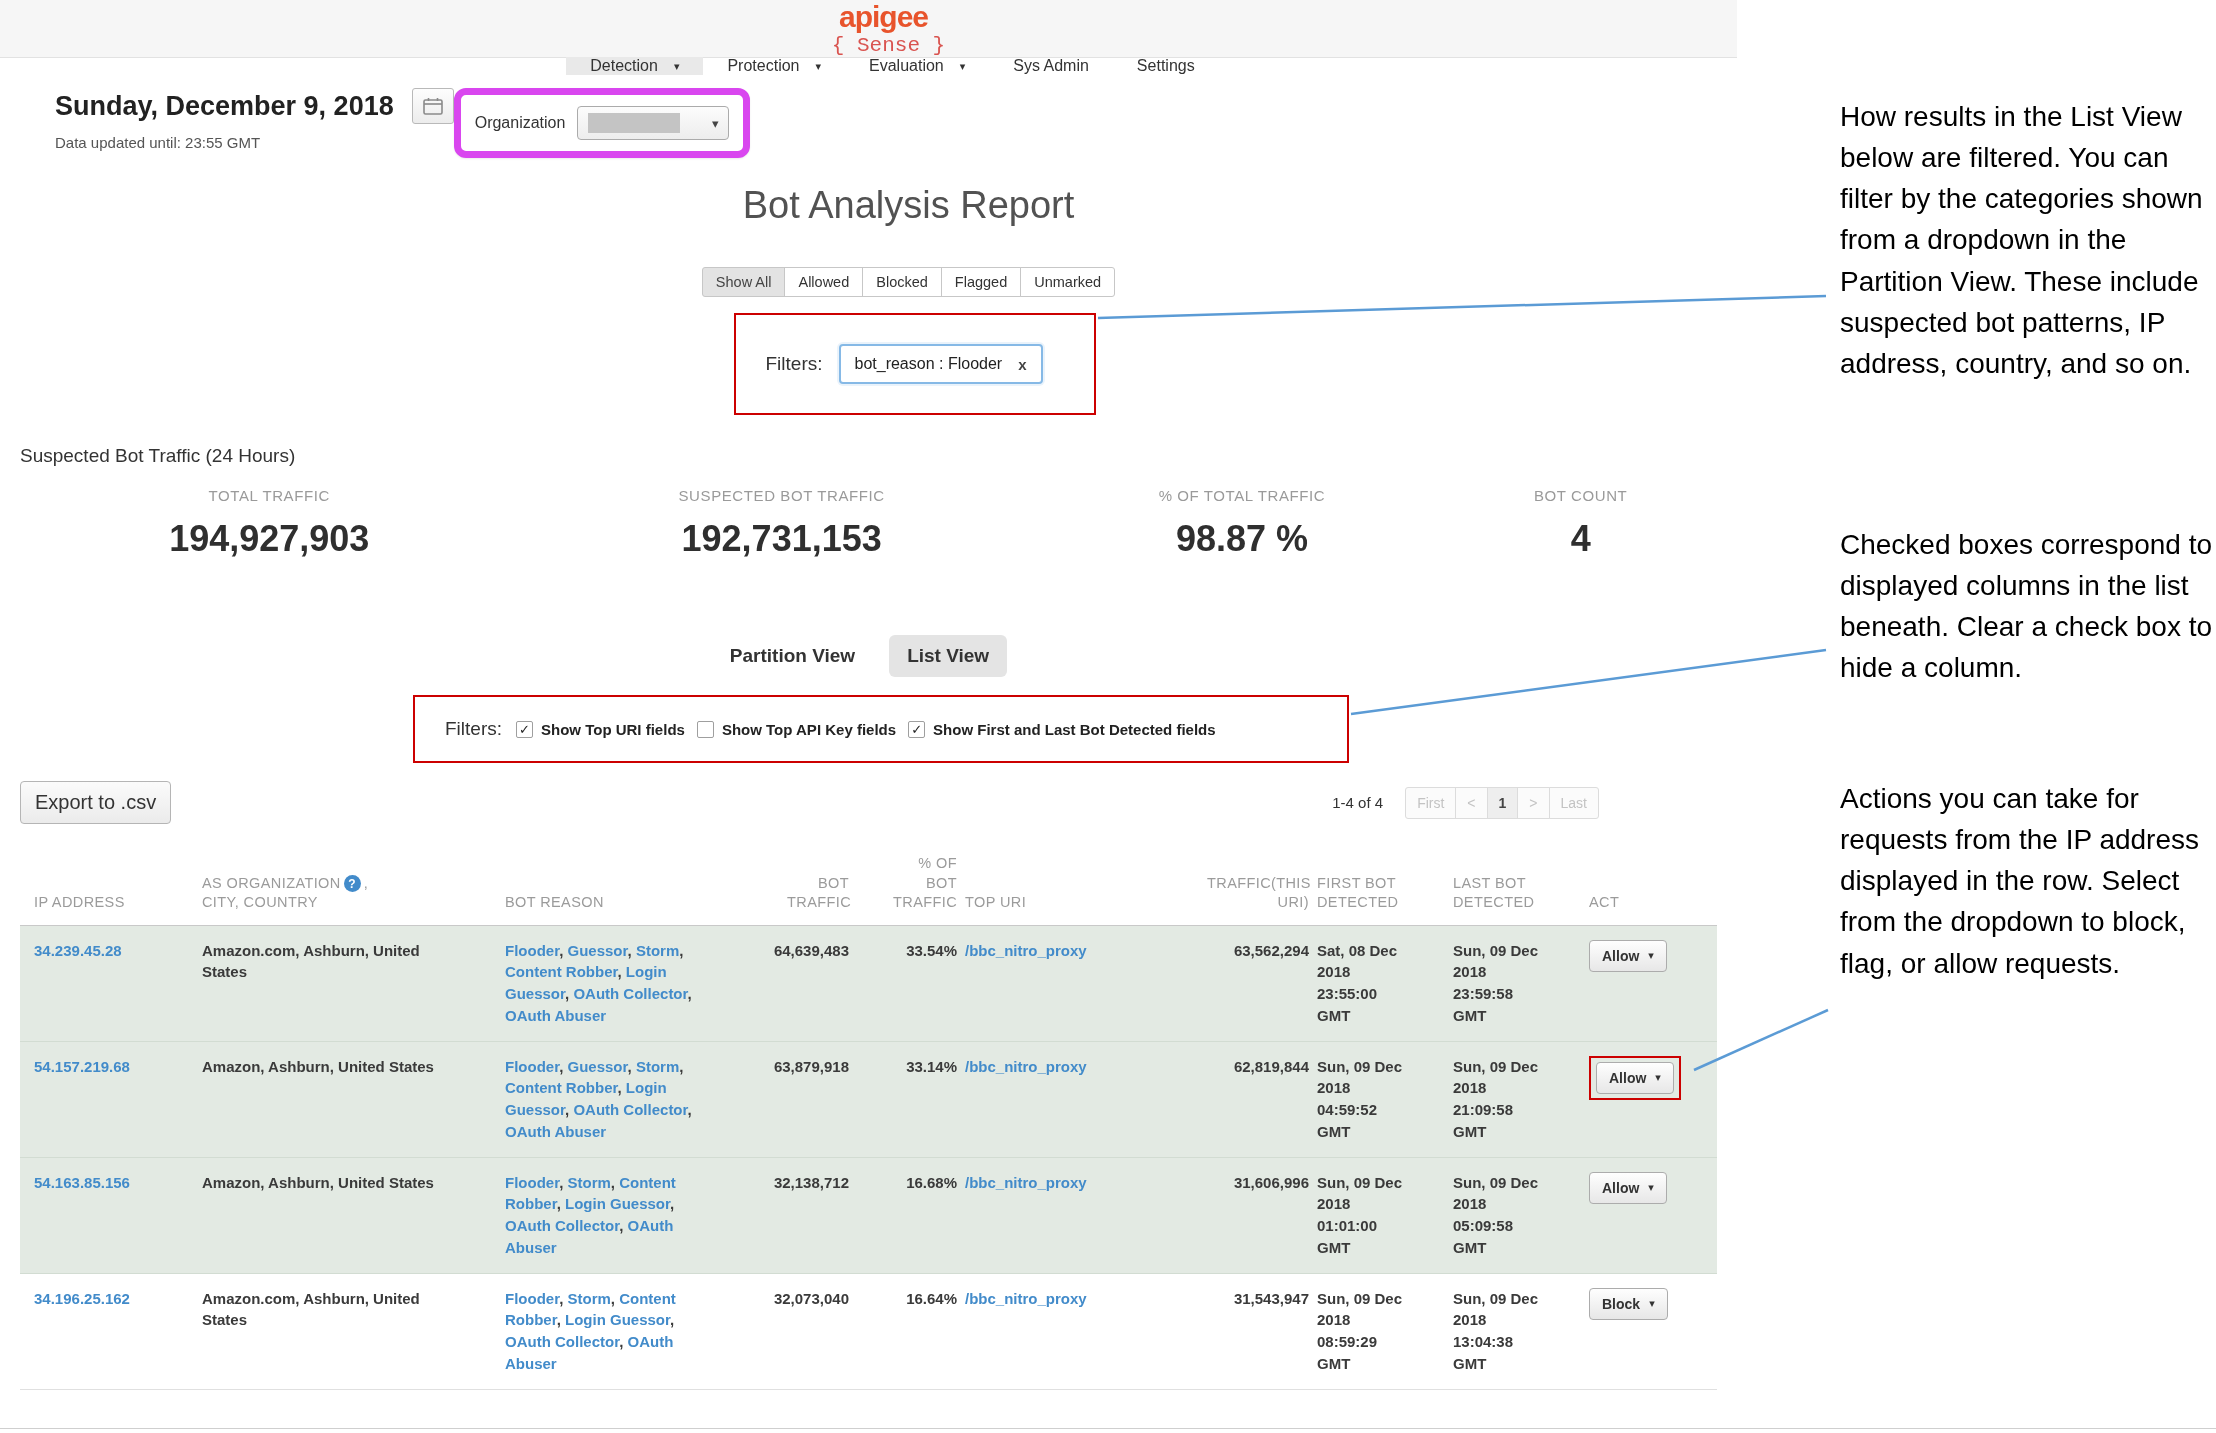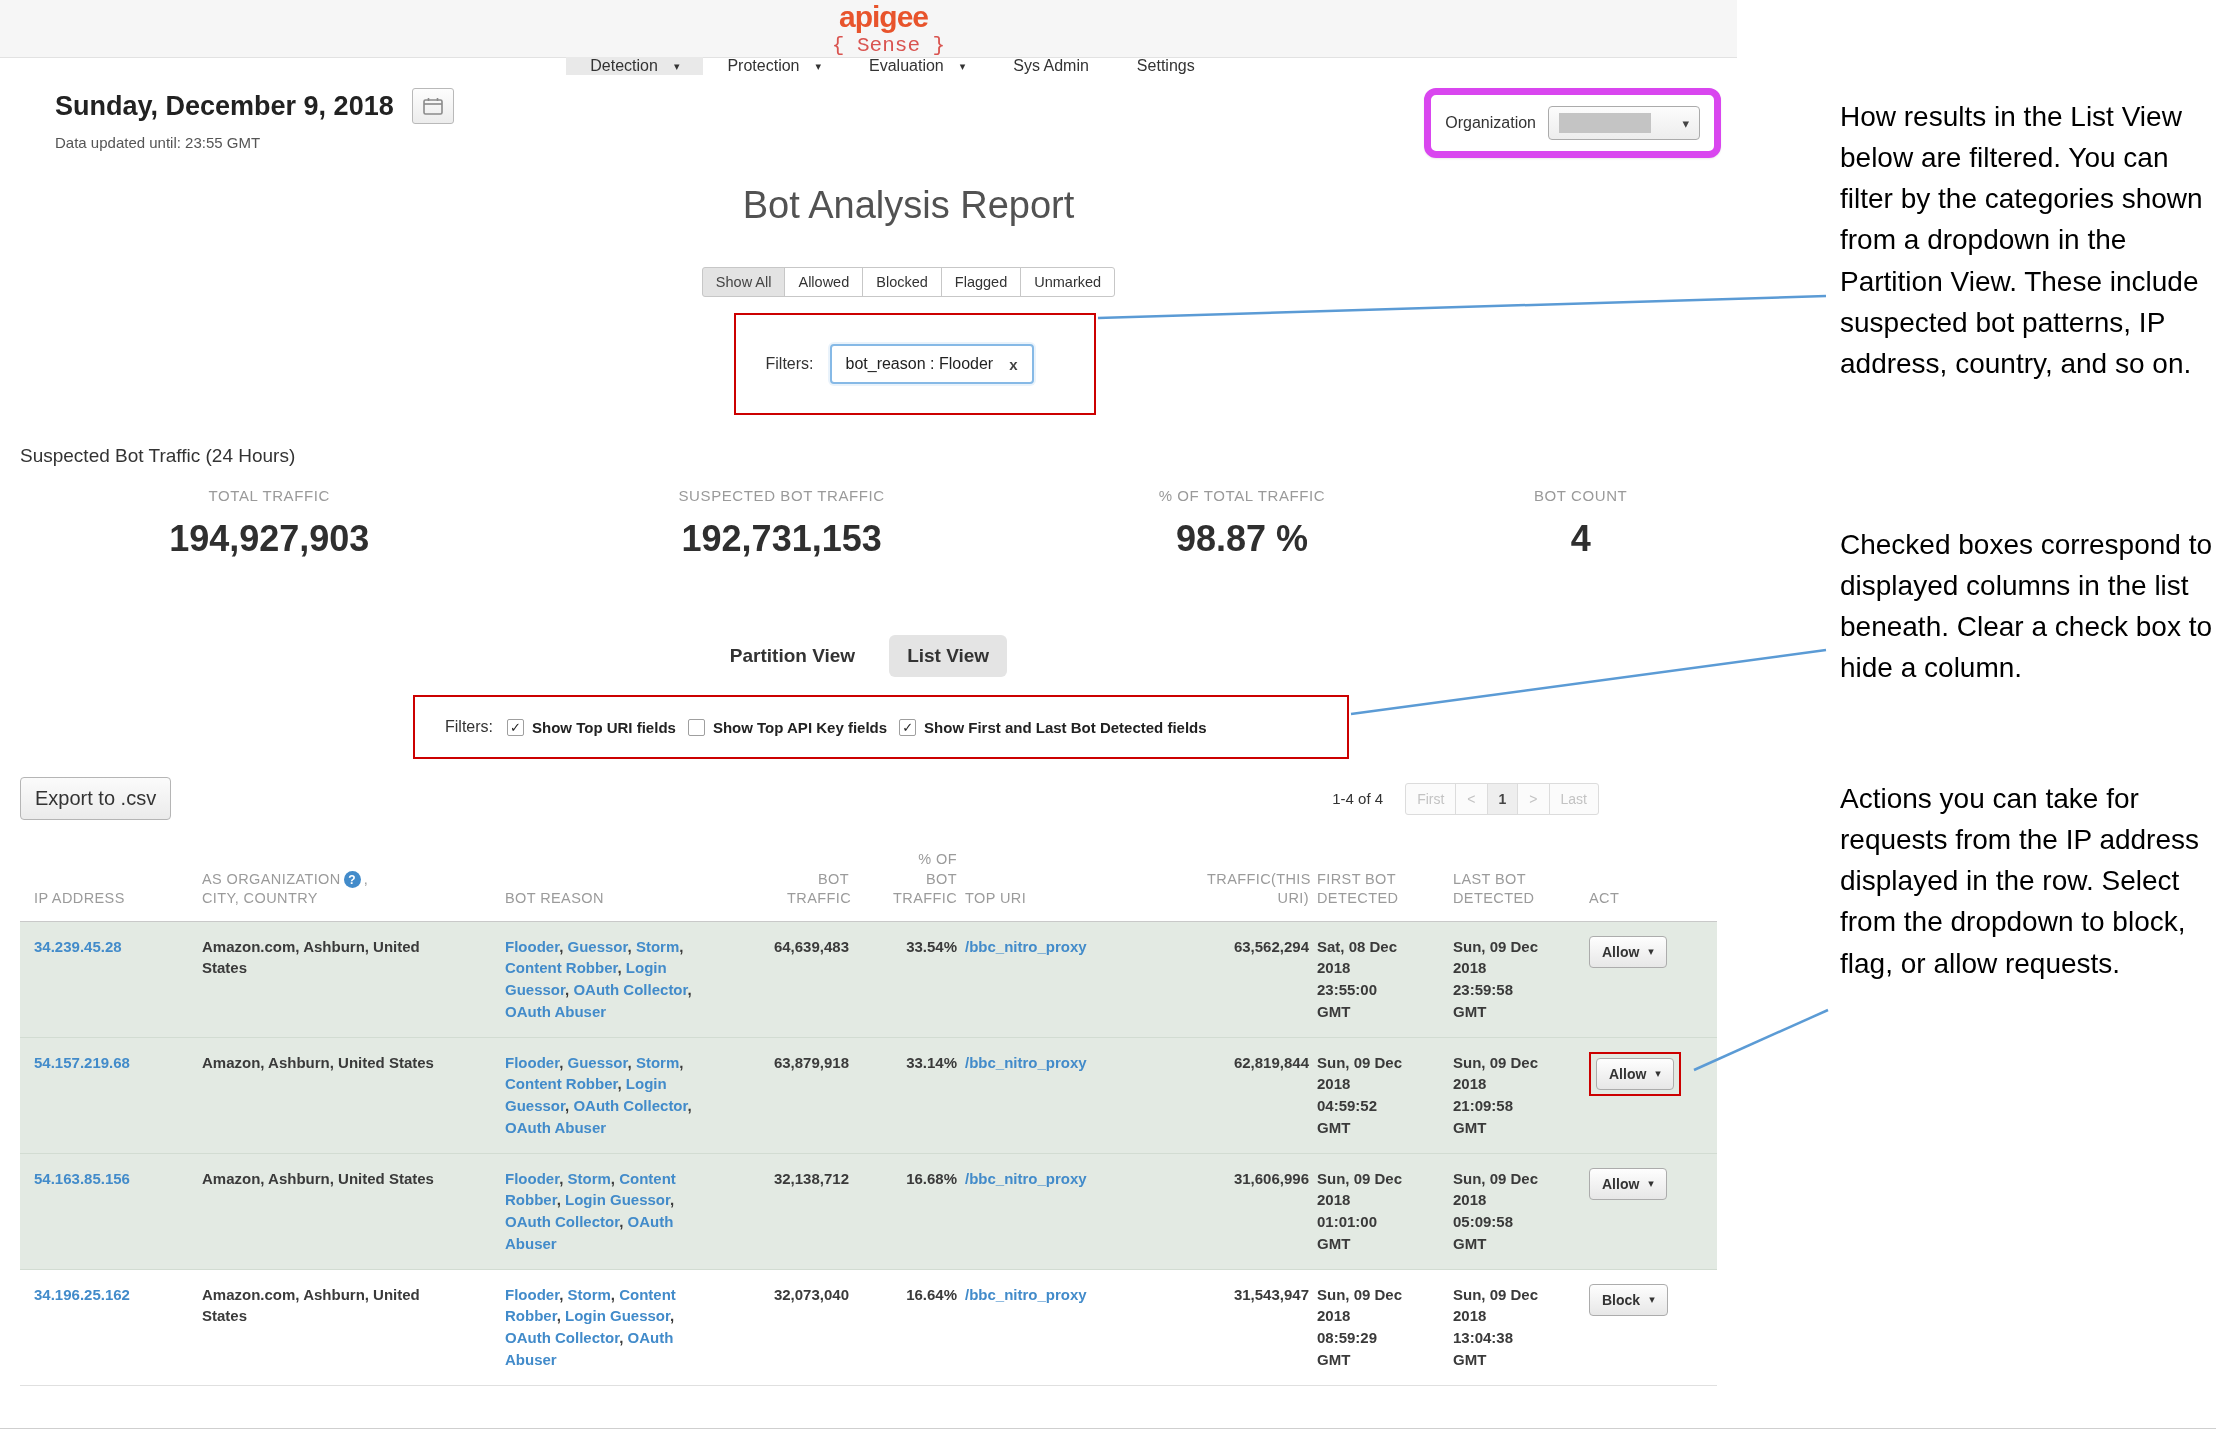--- a/index.html
+++ b/index.html
@@ -16,42 +16,42 @@
   .topnav{ display:flex; align-items:center; height:58px; background:#f6f6f6; border-bottom:1px solid #e2e2e2; padding-left:30px;flex-direction:column; }
   .logo{ font-size:30px; font-weight:bold; color:var(--brand-orange); letter-spacing:-1px; }
   .logo-suffix{ font-size:21px; color:var(--brand-red); margin-left:10px;font-family:Liberation Mono, monospace; }
   .nav-items{ display:flex; height:100%; margin-left:18px; }
   .nav-item{ display:flex; align-items:center; gap:16px; padding:0 24px; font-size:16px; color:#333; cursor:pointer; }
   .nav-item.active{ background:#e9e9e9; }
   .nav-item .caret{ font-size:11px; color:#333; }
   .nav-redacted{ width:178px; height:26px; background:#d9d9d9; margin-left:auto; margin-right:6px; }
 
   
-  .header-row{ display:flex; justify-content:space-between; align-items:flex-start; padding:30px 16px 0 55px; }
+  .header-row{ display:flex; justify-content:flex-start; align-items:flex-start; padding:30px 16px 0 55px; }
   .date-line{ display:flex; align-items:center; gap:18px; }
   .page-date{ font-size:27px; font-weight:bold; color:#222; }
   .cal-btn{ width:42px; height:36px; border:1px solid #b9b9b9; border-radius:3px; background:linear-gradient(#fdfdfd,#ececec); display:flex; align-items:center; justify-content:center; cursor:pointer; }
   .updated{ font-size:15px; color:#555; margin-top:10px; }
   .org-box{ display:flex; align-items:center; gap:12px; border:7px solid #d946ef; border-radius:12px; padding:11px 14px; background:#fff; box-shadow:0 1px 2px rgba(0,0,0,.08); }
   .org-label{ font-size:16px; color:#333; }
   .org-select{ display:flex; align-items:center; justify-content:space-between; width:152px; height:34px; border:1px solid #ababab; border-radius:4px; background:linear-gradient(#fcfcfc,#ededed); padding:0 10px; cursor:pointer; }
   .org-redacted{ width:92px; height:20px; background:#c4c4c4; }
   .org-select .caret{ font-size:13px; color:#444; }
 
   .report-title{ text-align:center; font-size:38px; font-weight:400; color:#525252; margin-top:26px; transform:translateX(40px); }
 
   .tabs{ display:flex; justify-content:center; margin-top:40px; transform:translateX(40px); }
   .tab{ border:1px solid #c7c7c7; background:#fff; color:#333; font-size:14.5px; padding:6px 13px; margin-left:-1px; cursor:pointer; font-family:inherit; }
   .tab:first-child{ border-radius:3px 0 0 3px; margin-left:0; }
   .tab:last-child{ border-radius:0 3px 3px 0; }
   .tab.active{ background:#e3e3e3; color:#444; }
 
   .red-outline{ border:2px solid var(--highlight-red); }
   .filter-box-1{ width:362px; margin:16px auto 0; transform:translateX(46px); padding:29px 0 29px 30px; display:flex; align-items:center; gap:16px; }
-  .filters-label{ font-size:16px; color:#333; }
+  .filters-label{ font-size:19px; color:#333; }
   .filter-tag{ display:inline-flex; align-items:center; gap:16px; border:2px solid #86b9e6; border-radius:4px; padding:9px 14px; font-size:16px; color:#222; background:#fff; cursor:pointer; box-shadow:0 0 0 2px #eaf3fb; }
   .tag-close{ color:#444; font-size:15px; font-weight:bold; cursor:pointer; }
 
   .section-title{ font-size:19px; color:#333; margin:30px 0 0 20px; }
 
   .stats-row{ display:flex; margin-top:20px; }
   .stat{ text-align:center; }
   .stat:nth-child(1){ width:31%; } .stat:nth-child(2){ width:28%; }
   .stat:nth-child(3){ width:25%; } .stat:nth-child(4){ width:14%; }
   .stat-label{ font-size:15px; color:#9a9a9a; letter-spacing:.6px; }

